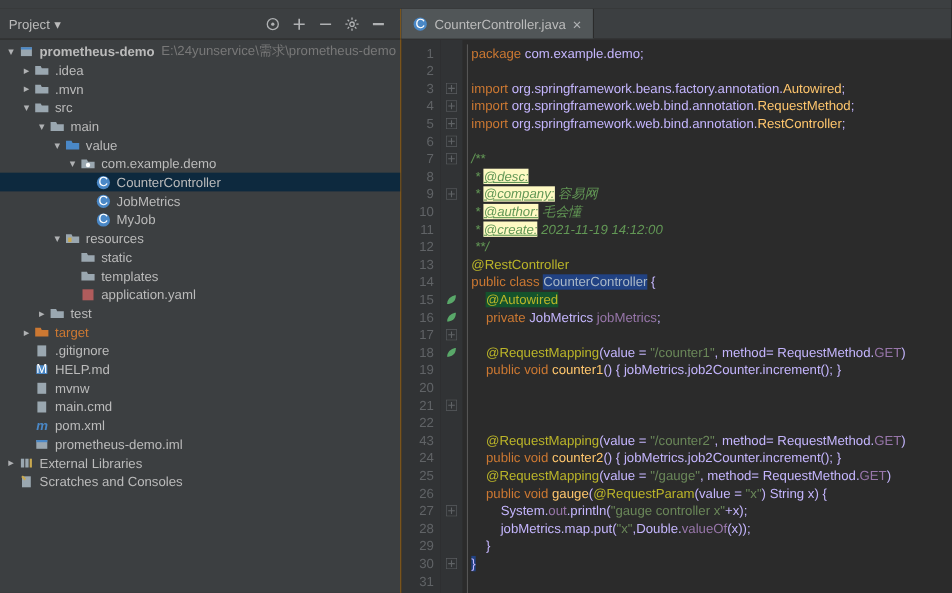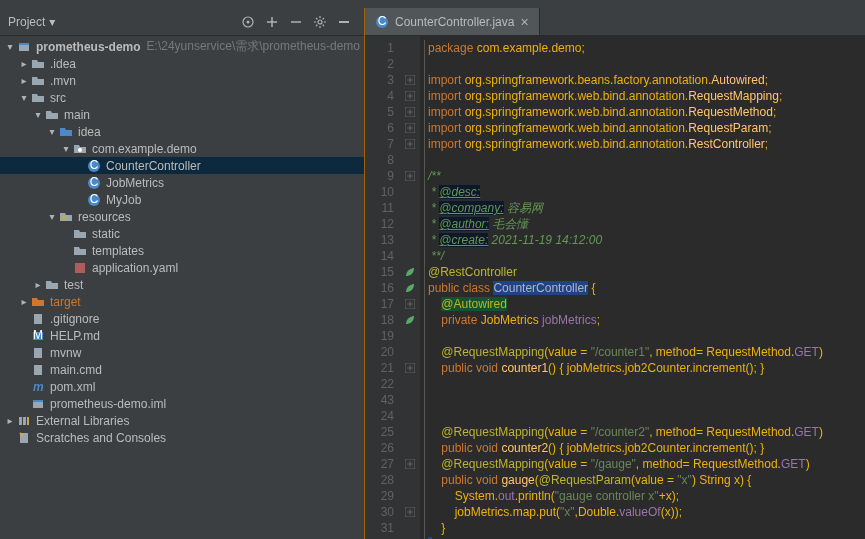--- a/index.html
+++ b/index.html
@@ -29,26 +29,26 @@
 .gutter{width:35px;background:#313335;color:#606366;text-align:right;padding:4px 6px 4px 0;user-select:none}
 .gutter .gline{height:16px}
 .gutter2{width:20px;background:#313335;padding-top:4px}
 .gutter2 .gi{height:16px;display:flex;align-items:center;justify-content:center}
 .code{flex:1;padding:4px 0 4px 8px;position:relative}
 .code .line{height:16px;white-space:pre}
 .code .vline{position:absolute;left:4px;top:4px;bottom:0;width:1px;background:#555}
 .kw{color:#cc7832}
 .str{color:#6a8759}
 .comg{color:#629755;font-style:italic}
-.comgu{color:#629755;font-style:italic;text-decoration:underline;background:#0f172a}
+.comgu{color:#629755;font-style:italic;text-decoration:underline;background:#fef9c3}
 .ann{color:#bbb529}
 .ann-hi{color:#bbb529;background:#14532d}
 .fn{color:#ffc66d}
 .fld{color:#9876aa}
-.plain{color:#eab308}
+.plain{color:#c4b5fd}
 .cls{color:#a9b7c6;background:#214283}
 svg{display:block}
 </style>
 </head>
 <body>
 
 <div class="top-bar"></div>
 <div class="main">
   <div class="sidebar">
     <div class="proj-header">
@@ -131,21 +131,21 @@
           </span>
           <span class="label">main</span>
         </div>
       <div class="tree-row pad-3">
           <span class="chev">▾</span>
           <span class="icon">
             <svg width="14" height="14">
               <path d="M1 3h5l1 2h6v6H1z" fill="#4a88c7"></path>
             </svg>
           </span>
-          <span class="label">idea</span>
+          <span class="label">value</span>
         </div>
       <div class="tree-row pad-4">
           <span class="chev">▾</span>
           <span class="icon">
             <svg width="14" height="14">
               <path d="M1 3h5l1 2h6v6H1z" fill="#9aa7b0"></path>
               <circle cx="7" cy="8" r="2" fill="#fff"></circle>
             </svg>
           </span>
           <span class="label">com.example.demo</span>
@@ -457,23 +457,21 @@
             </svg>
           </div>
           <div class="gi"></div>
           <div class="gi"></div>
         </div>
       <div class="code">
         <div class="vline"></div>
       <div class="line"><span class="kw">package </span><span class="plain">com.example.demo;</span></div>
           <div class="line">&nbsp;</div>
           <div class="line"><span class="kw">import </span><span class="plain">org.springframework.beans.factory.annotation.</span><span class="fn">Autowired</span><span class="plain">;</span></div>
-          <div class="line"><span class="kw">import </span><span class="plain">org.springframework.web.bind.annotation.</span><span class="fn">RequestMapping</span><span class="plain">;</span></div>
           <div class="line"><span class="kw">import </span><span class="plain">org.springframework.web.bind.annotation.</span><span class="fn">RequestMethod</span><span class="plain">;</span></div>
-          <div class="line"><span class="kw">import </span><span class="plain">org.springframework.web.bind.annotation.</span><span class="fn">RequestParam</span><span class="plain">;</span></div>
           <div class="line"><span class="kw">import </span><span class="plain">org.springframework.web.bind.annotation.</span><span class="fn">RestController</span><span class="plain">;</span></div>
           <div class="line">&nbsp;</div>
           <div class="line"><span class="comg">/**</span></div>
           <div class="line"><span class="comg"> * </span><span class="comgu">@desc:</span></div>
           <div class="line"><span class="comg"> * </span><span class="comgu">@company:</span><span class="comg"> 容易网</span></div>
           <div class="line"><span class="comg"> * </span><span class="comgu">@author:</span><span class="comg"> 毛会懂</span></div>
           <div class="line"><span class="comg"> * </span><span class="comgu">@create:</span><span class="comg"> 2021-11-19 14:12:00</span></div>
           <div class="line"><span class="comg"> **/</span></div>
           <div class="line"><span class="ann">@RestController</span></div>
           <div class="line"><span class="kw">public class </span><span class="cls">CounterController</span> <span class="plain">{</span></div>

